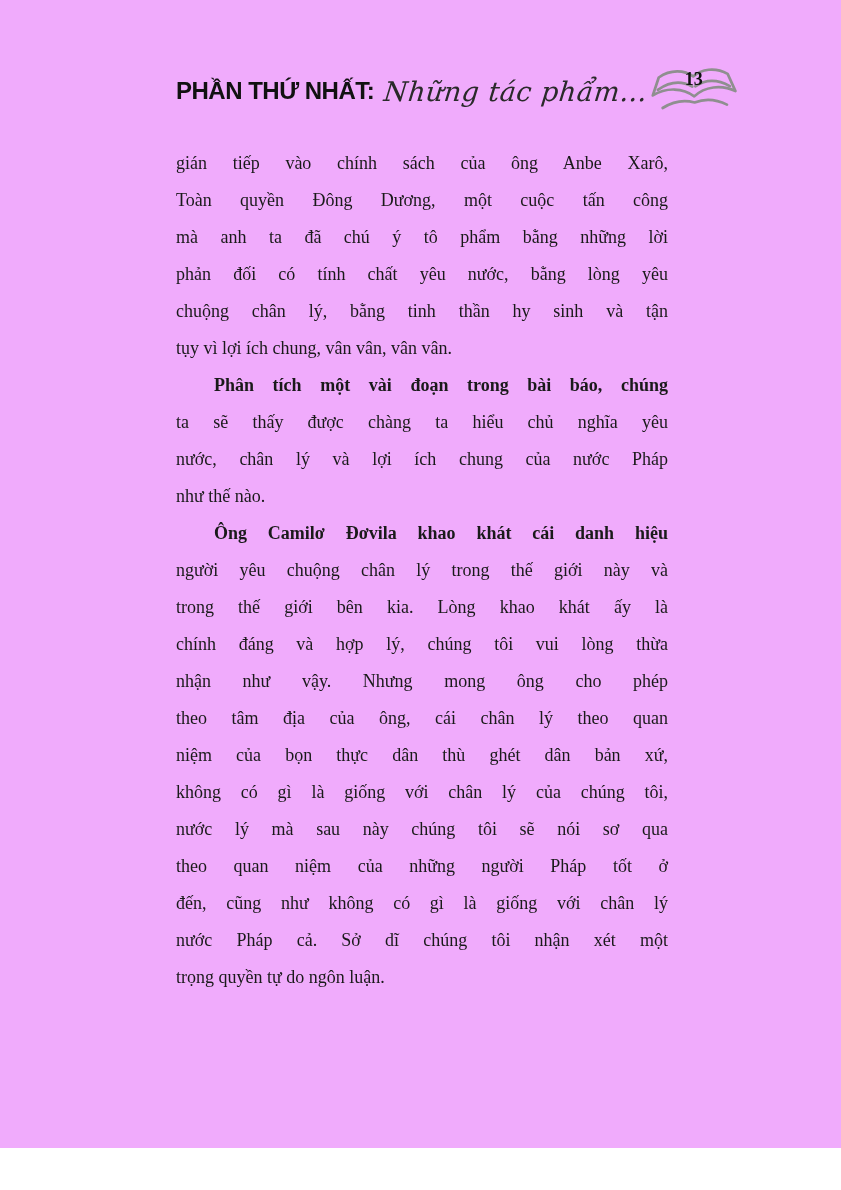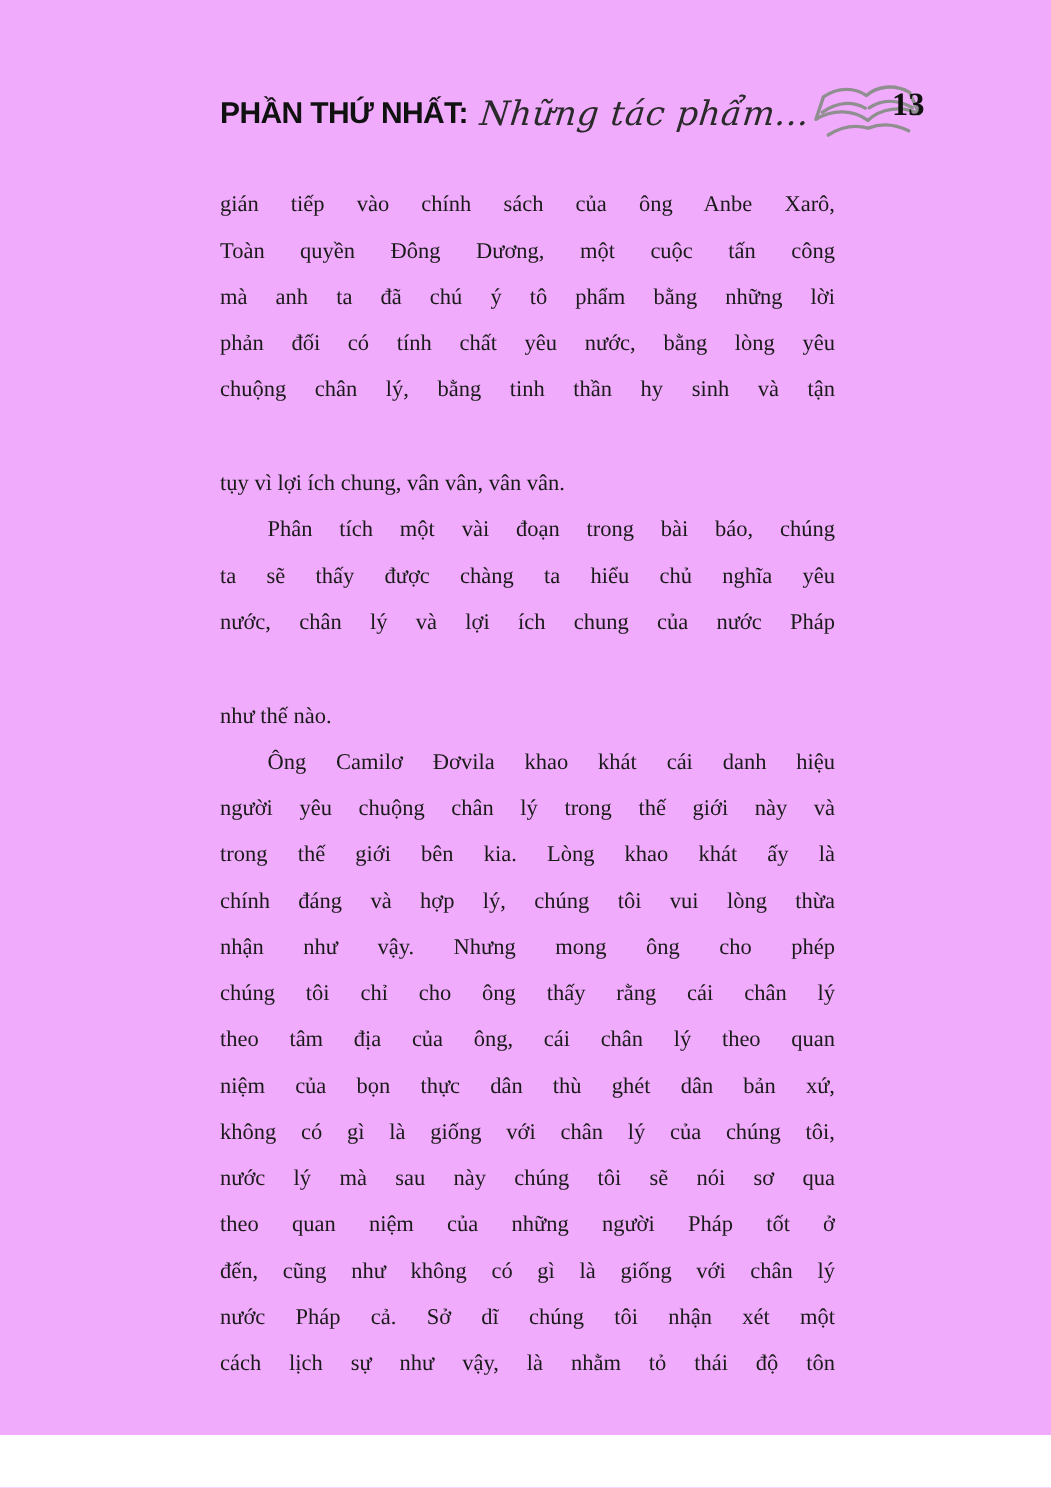--- a/index.html
+++ b/index.html
@@ -55,43 +55,43 @@
   .book-badge svg {
     position: absolute;
     left: 0;
     top: 0;
   }
   .book-pagenum {
     position: absolute;
     left: 0;
     right: 0;
     top: 5px;
-    text-align: right;
+    text-align: center;
     font-family: "Liberation Serif", serif;
     font-weight: bold;
-    font-size: 26px;
+    font-size: 18px;
     color: #111111;
   }
   .body-text {
     margin-top: 27px;
     font-size: 18px;
     line-height: 37px;
   }
   .paragraph { margin: 0; }
   .line {
     text-align: justify;
     text-align-last: justify;
     white-space: normal;
   }
   .line.last {
     text-align-last: left;
-    margin-top: 38px;
   }
   .paragraph.indent .line:first-child {
     text-indent: 38px;
+    font-weight: bold;
   }
 </style>
 </head>
 <body>
 
 <div class="page">
   <div class="content">
 
     <div class="running-header">
       <span class="hdr-label">PHẦN THỨ NHẤT:</span>
@@ -123,27 +123,25 @@
           <div class="line">ta sẽ thấy được chàng ta hiểu chủ nghĩa yêu</div>
           <div class="line">nước, chân lý và lợi ích chung của nước Pháp</div>
           <div class="line last">như thế nào.</div>
         </div>
         <div class="paragraph indent">
           <div class="line">Ông Camilơ Đơvila khao khát cái danh hiệu</div>
           <div class="line">người yêu chuộng chân lý trong thế giới này và</div>
           <div class="line">trong thế giới bên kia. Lòng khao khát ấy là</div>
           <div class="line">chính đáng và hợp lý, chúng tôi vui lòng thừa</div>
           <div class="line">nhận như vậy. Nhưng mong ông cho phép</div>
-          <div class="line">chúng tôi chỉ cho ông thấy rằng cái chân lý</div>
           <div class="line">theo tâm địa của ông, cái chân lý theo quan</div>
           <div class="line">niệm của bọn thực dân thù ghét dân bản xứ,</div>
           <div class="line">không có gì là giống với chân lý của chúng tôi,</div>
           <div class="line">nước lý mà sau này chúng tôi sẽ nói sơ qua</div>
           <div class="line">theo quan niệm của những người Pháp tốt ở</div>
           <div class="line">đến, cũng như không có gì là giống với chân lý</div>
           <div class="line">nước Pháp cả. Sở dĩ chúng tôi nhận xét một</div>
-          <div class="line">cách lịch sự như vậy, là nhằm tỏ thái độ tôn</div>
           <div class="line last">trọng quyền tự do ngôn luận.</div>
         </div>
       </div>
 
   </div>
 </div>
 
 </body></html>

